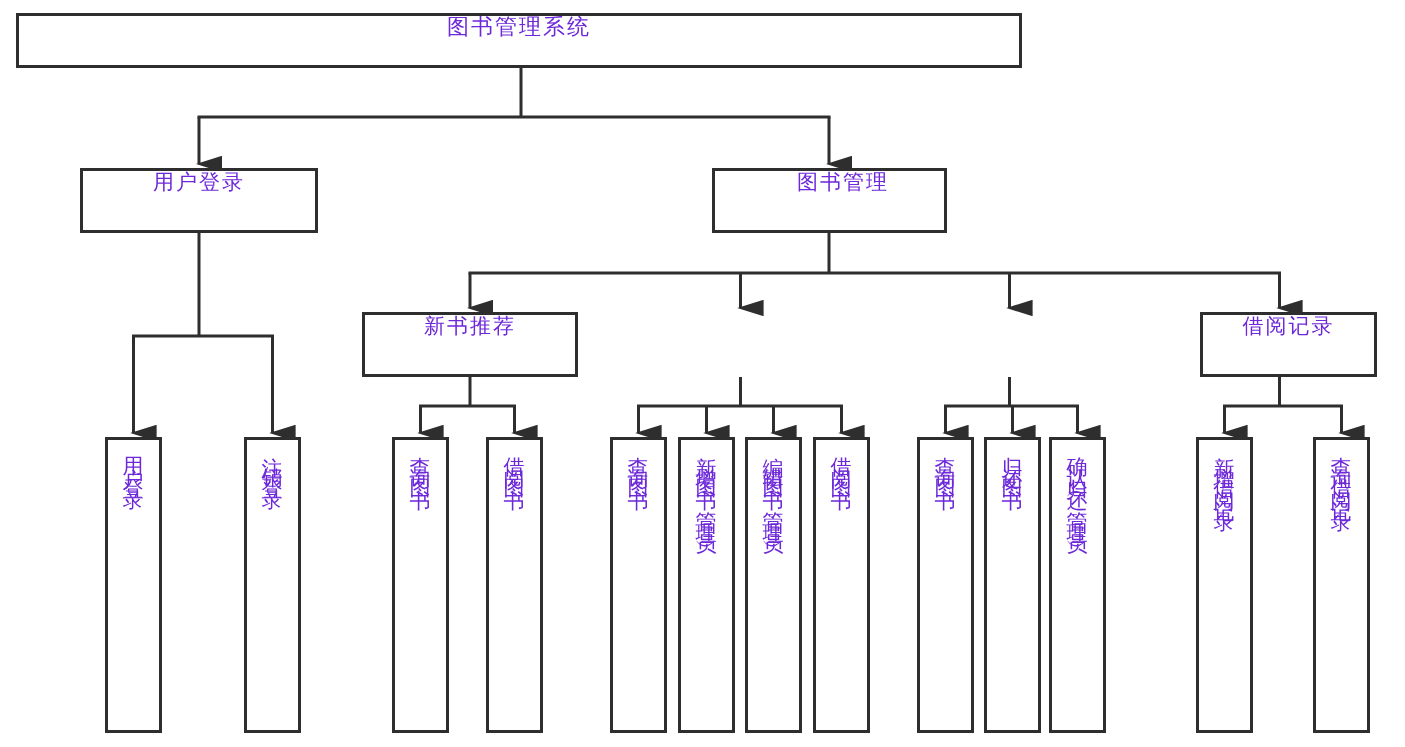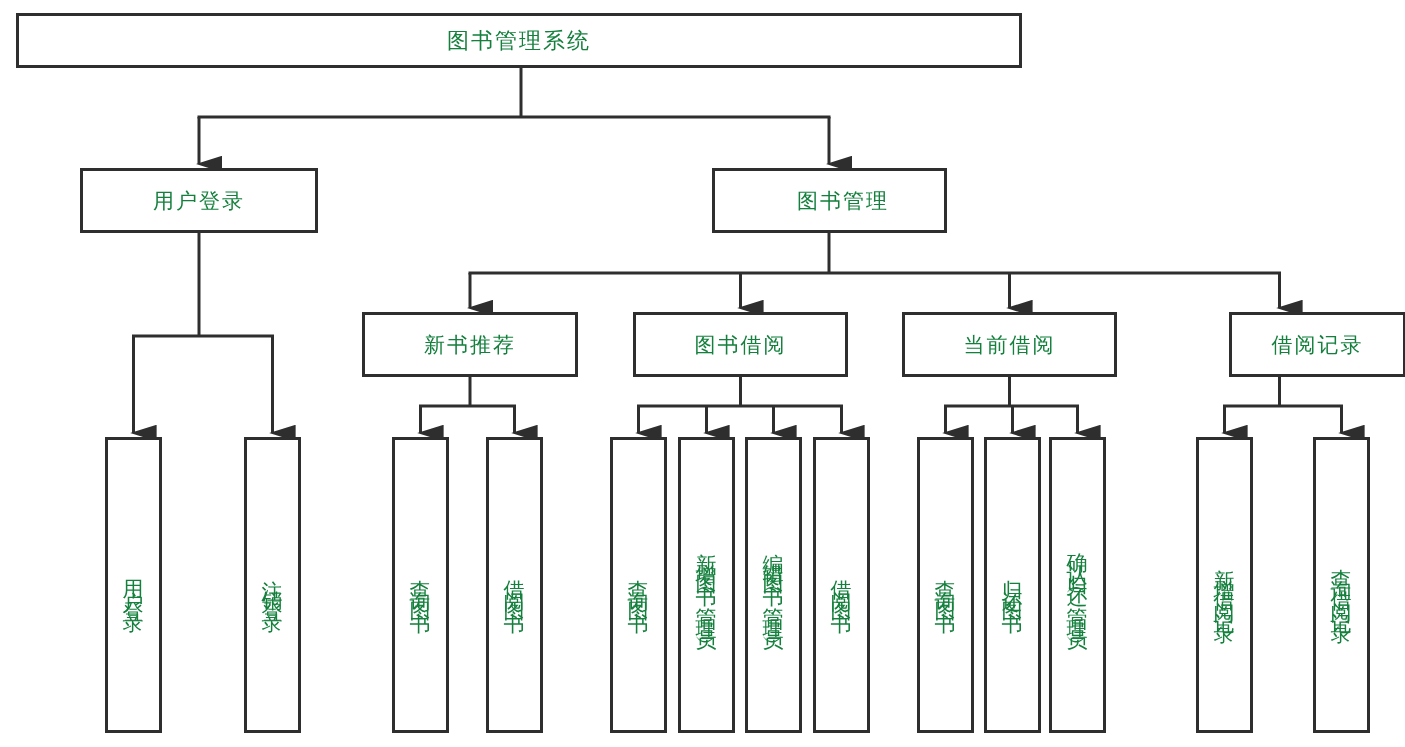--- a/index.html
+++ b/index.html
@@ -22,23 +22,22 @@
     width: 1405px;
     height: 747px;
     pointer-events: none;
   }
   .node {
     position: absolute;
     box-sizing: border-box;
     border: 3px solid #2e2e2e;
     background: #ffffff;
     display: flex;
-    align-items: center;
     justify-content: center;
-    color: #15803d;
+    color: #6d28d9;
   }
   .node .hlabel {
     font-size: 21px;
     letter-spacing: 2px;
     white-space: nowrap;
     line-height: 1;
   }
   .node-root {
     left: 16px;
     top: 13px;
@@ -139,27 +138,21 @@
   <div class="node lvl2" style="left:80px; width:238px;">
     <span class="hlabel">用户登录</span>
   </div>
   <div class="node lvl2" style="left:712px; width:235px;padding-left:27px;">
     <span class="hlabel">图书管理</span>
   </div>
 
   <div class="node lvl3" style="left:362px; width:216px;">
     <span class="hlabel">新书推荐</span>
   </div>
-  <div class="node lvl3" style="left:633px; width:215px;">
-    <span class="hlabel">图书借阅</span>
-  </div>
-  <div class="node lvl3" style="left:902px; width:215px;">
-    <span class="hlabel">当前借阅</span>
-  </div>
-  <div class="node lvl3" style="left:1229px; width:177px;">
+  <div class="node lvl3" style="left:1200px; width:177px;">
     <span class="hlabel">借阅记录</span>
   </div>
 
   <div class="node leaf" style="left:105px;">
     <span class="vlabel">用户登录</span>
   </div>
   <div class="node leaf" style="left:244px;">
     <span class="vlabel">注销登录</span>
   </div>
 

